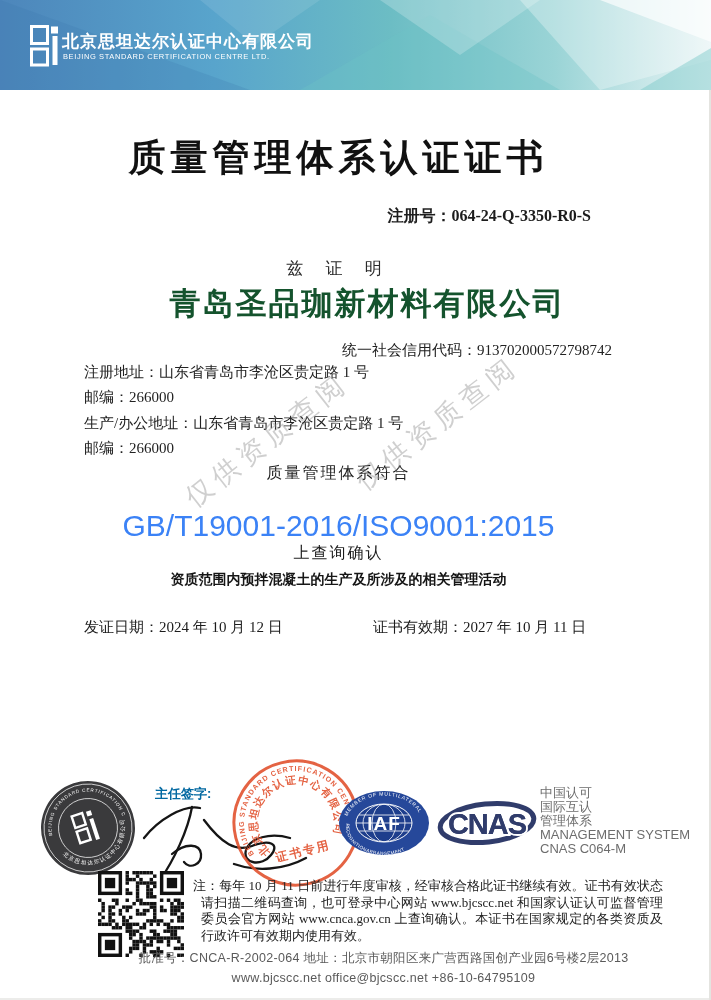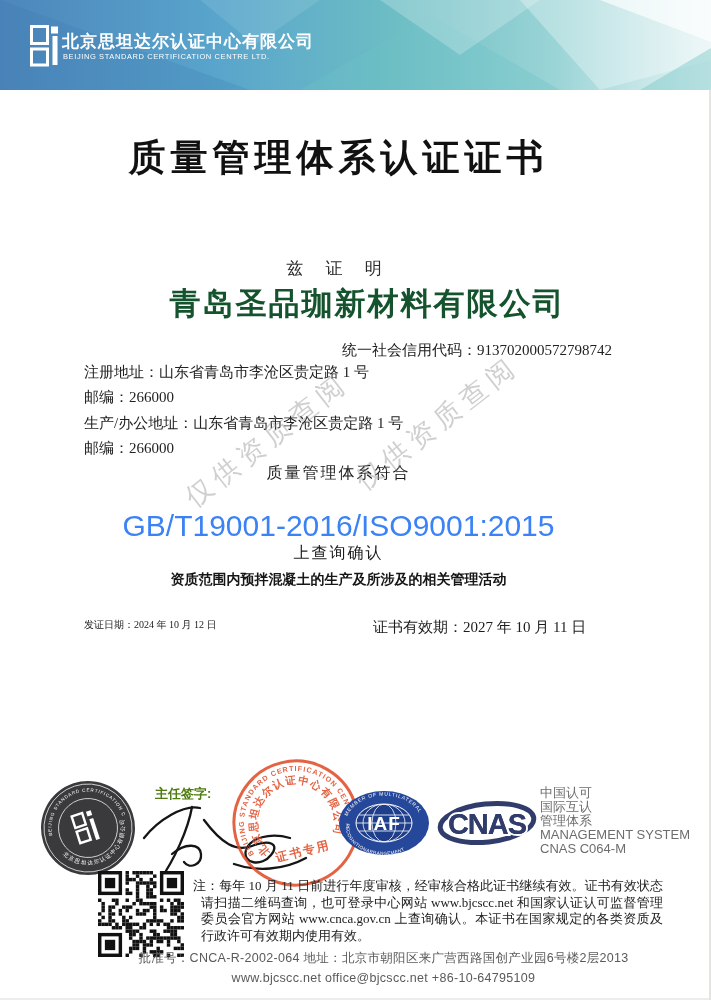--- a/index.html
+++ b/index.html
@@ -21,27 +21,27 @@
   .cert-title{top:133px;font-size:37px;font-weight:bold;letter-spacing:5px;color:#111;}
   .regno{right:120px;top:206px;font-size:16px;font-weight:bold;}
   .hereby{top:257px;font-size:17px;letter-spacing:9px;color:#2a2a2a;}
   .company{top:283px;font-size:31px;font-weight:bold;letter-spacing:2px;color:#14532d;padding-left:29px;}
   .credit{right:99px;top:341px;font-size:15px;color:#222;margin-left:34px;}
   .addr{left:84px;top:360px;font-size:15px;line-height:25.3px;color:#222;}
   .conform{top:463px;font-size:16px;letter-spacing:2px;}
   .standard{top:509px;font-family:"Liberation Sans",sans-serif;font-size:30px;font-weight:normal;color:#3b82f6;}
   .scope-label{top:543px;font-size:16px;letter-spacing:2px;}
   .scope{top:571px;font-family:"Liberation Sans",sans-serif;font-size:14px;font-weight:bold;color:#161616;}
-  .date-left{left:84px;top:618px;font-size:10px;text-align:center;}
+  .date-left{left:84px;top:618px;font-size:15px;text-align:center;}
   .date-right{left:373px;top:618px;font-size:15px;}
   .wm{font-size:27px;letter-spacing:6px;color:#8f8f8f;opacity:.42;white-space:nowrap;
       transform:rotate(-38deg);transform-origin:center;pointer-events:none;}
   .wm1{left:168px;top:422px;}
   .wm2{left:338px;top:405px;}
-  .director{left:155px;top:785px;font-family:"Liberation Sans",sans-serif;font-size:13px;font-weight:bold;color:#4d7c0f;}
+  .director{left:155px;top:785px;font-family:"Liberation Sans",sans-serif;font-size:13px;font-weight:bold;color:#0369a1;}
   .accred{left:540px;top:786px;font-family:"Liberation Sans",sans-serif;font-size:13px;
       line-height:14px;color:#6d6d6d;}
   .qr{left:98px;top:871px;width:86px;height:86px;background:#fff;}
   .note{left:193px;top:878px;width:462px;font-size:13px;line-height:16.6px;color:#222;
       text-align:justify;padding-left:.62em;text-indent:-.62em;}
   .foot{font-family:"Liberation Sans",sans-serif;font-size:12.5px;color:#5a5a5a;letter-spacing:.3px;padding-left:45px;}
   .foot1{top:950px;}
   .foot2{top:971px;}
 </style>
 </head>
@@ -76,20 +76,21 @@
       <rect x="1.5" y="1.5" width="16" height="17" fill="none" stroke="#fff" stroke-width="3"></rect>
       <rect x="1.5" y="24" width="16" height="16" fill="none" stroke="#fff" stroke-width="3"></rect>
       <rect x="21" y="1.5" width="7" height="7" fill="#fff"></rect>
       <rect x="22.5" y="11" width="5" height="29" fill="#fff"></rect>
     </svg>
   </div>
   <div class="abs org-cn">北京思坦达尔认证中心有限公司</div>
   <div class="abs org-en">BEIJING STANDARD CERTIFICATION CENTRE LTD.</div>
 
   <div class="abs ctr cert-title">质量管理体系认证证书</div>
+  <div class="abs regno">注册号：064-24-Q-3350-R0-S</div>
   <div class="abs ctr hereby">兹 证 明</div>
   <div class="abs ctr company">青岛圣品珈新材料有限公司</div>
   <div class="abs credit">统一社会信用代码：913702000572798742</div>
 
   <div class="abs addr">
     <div>注册地址：山东省青岛市李沧区贵定路 1 号</div>
     <div>邮编：266000</div>
     <div>生产/办公地址：山东省青岛市李沧区贵定路 1 号</div>
     <div>邮编：266000</div>
   </div>

